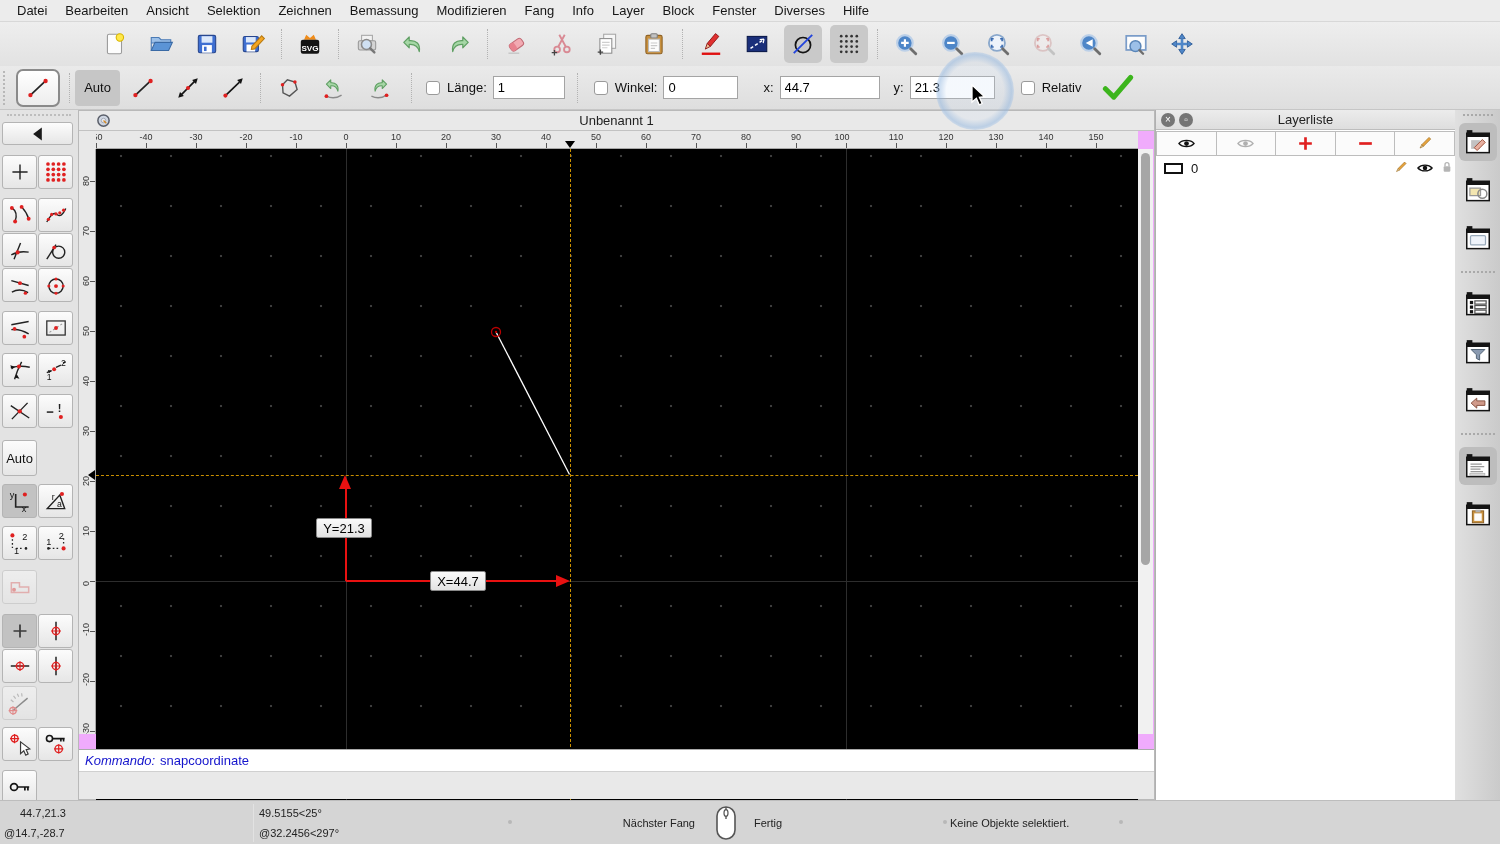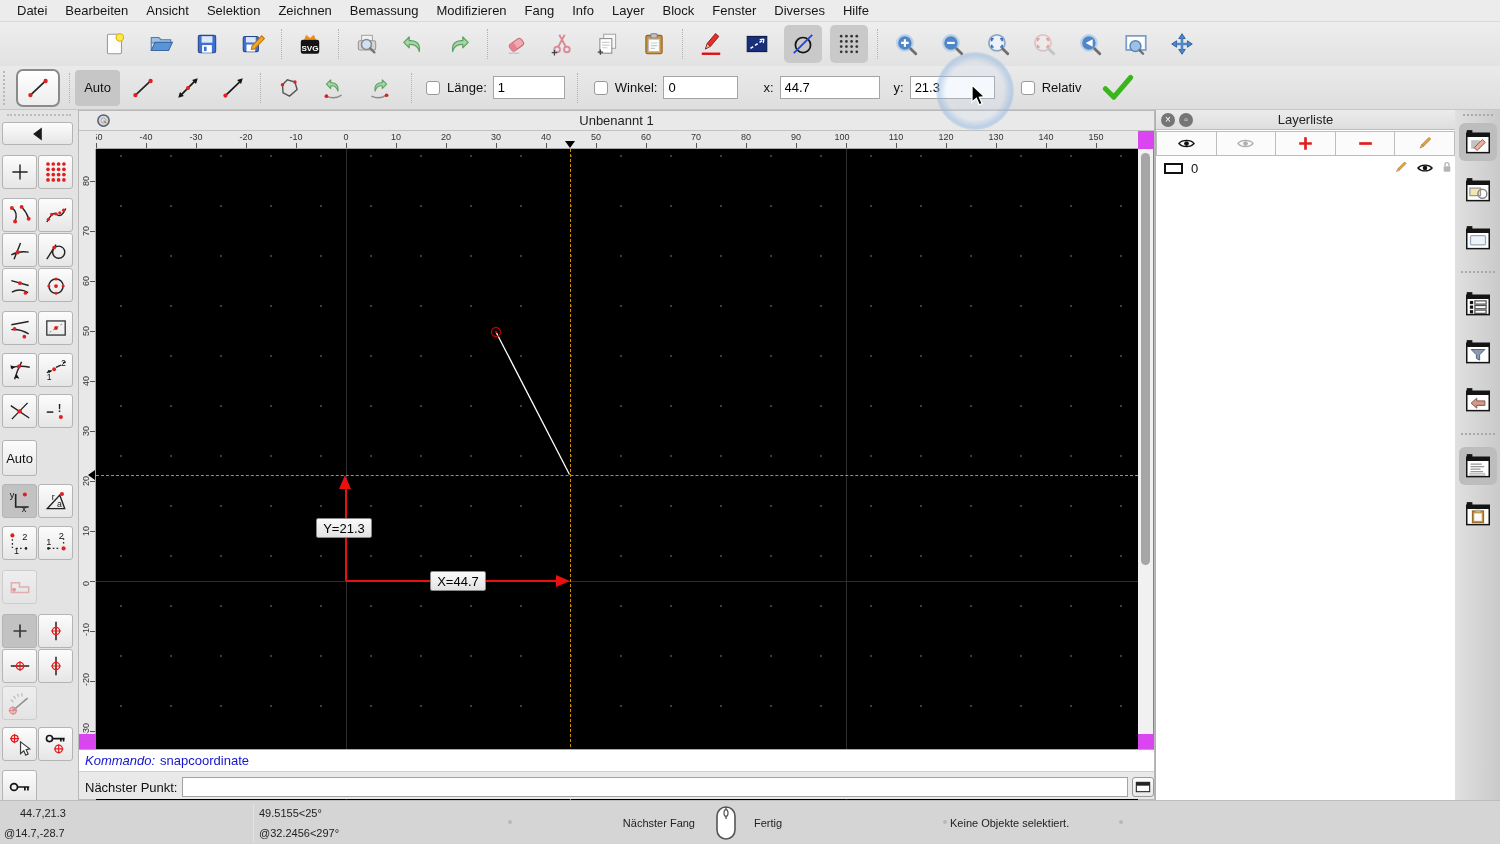--- a/index.html
+++ b/index.html
@@ -36,21 +36,21 @@
 #sidebar{left:0;top:110px;width:78px;height:690px;background:#e3e3e3;padding-top:3px}
 #sidebar .hdots{width:64px;height:5px;margin:1px auto 3px auto;border-top:2px dotted #bdbdbd}
 .srow{display:flex;justify-content:flex-start;padding-left:2px}
 .sbtn{width:35px;height:34px;margin:0 1px 1px 0;border:1px solid #b4b4b4;border-radius:3px;
  background:linear-gradient(#fcfcfc,#e6e6e6);display:flex;align-items:center;justify-content:center}
 .sbtn.wide{width:71px;height:23px}
 .sbtn.tall{height:36px;font-size:13px}
 .sbtn.pressed{background:#c2c2c2}
 .sbtn.disabled{opacity:.45}
 
-#center{left:78px;top:110px;width:1077px;height:690px;background:#d946ef;border:1px solid #b9b9b9}
+#center{left:78px;top:110px;width:1077px;height:690px;background:#f0abfc;border:1px solid #b9b9b9}
 #tabbar{left:0;top:0;width:1075px;height:20px;background:#e9e9e9;border-bottom:1px solid #c2c2c2;
  display:flex;align-items:center;justify-content:center;font-size:13px;color:#222}
 #tabicon{position:absolute;left:17px;top:2px}
 #hruler{left:17px;top:20px;width:1042px;height:18px;background:#e8e8e8;border-bottom:1px solid #a8a8a8;overflow:hidden}
 #vruler{left:0;top:38px;width:17px;height:585px;background:#e8e8e8;border-right:1px solid #a8a8a8;overflow:hidden}
 #rcorner{left:0;top:20px;width:17px;height:18px;background:#e8e8e8}
 .htick{position:absolute;bottom:0;width:1px;height:5px;background:#555}
 .hlab{position:absolute;top:1px;font-size:9px;color:#333;transform:translateX(-50%)}
 .vtick{position:absolute;right:0;width:5px;height:1px;background:#555}
 .vlab{position:absolute;left:1px;width:12px;font-size:9px;color:#333;transform:rotate(-90deg)}
@@ -787,30 +787,20 @@
 
     <div id="vscroll" class="abs">
       <div id="vthumb"></div>
     </div>
 
     <div id="cmdarea" class="abs">
       <div id="cmdhist">
         <span class="klabel">Kommando:</span>
         <span class="kval">snapcoordinate</span>
       </div>
-      <div id="cmdprompt">
-        <label>Nächster Punkt:</label>
-        <input id="cmdinput" value="" style="">
-        <div id="cmdbtn">
-          <svg width="16" height="14" viewBox="0 0 24 20">
-              <rect x="2" y="3" width="20" height="14" fill="#fff" stroke="#222" stroke-width="1.6"></rect>
-              <rect x="2" y="3" width="20" height="5" fill="#222"></rect>
-            </svg>
-        </div>
-      </div>
     </div>
   </div>
 
   <div id="layerpanel" class="abs">
     <div id="lp-title">
       <span class="lp-circ" style="left:5px">×</span>
       <span class="lp-circ" style="left:23px">▫</span>
       <span>Layerliste</span>
     </div>
     <div id="lp-toolbar">

